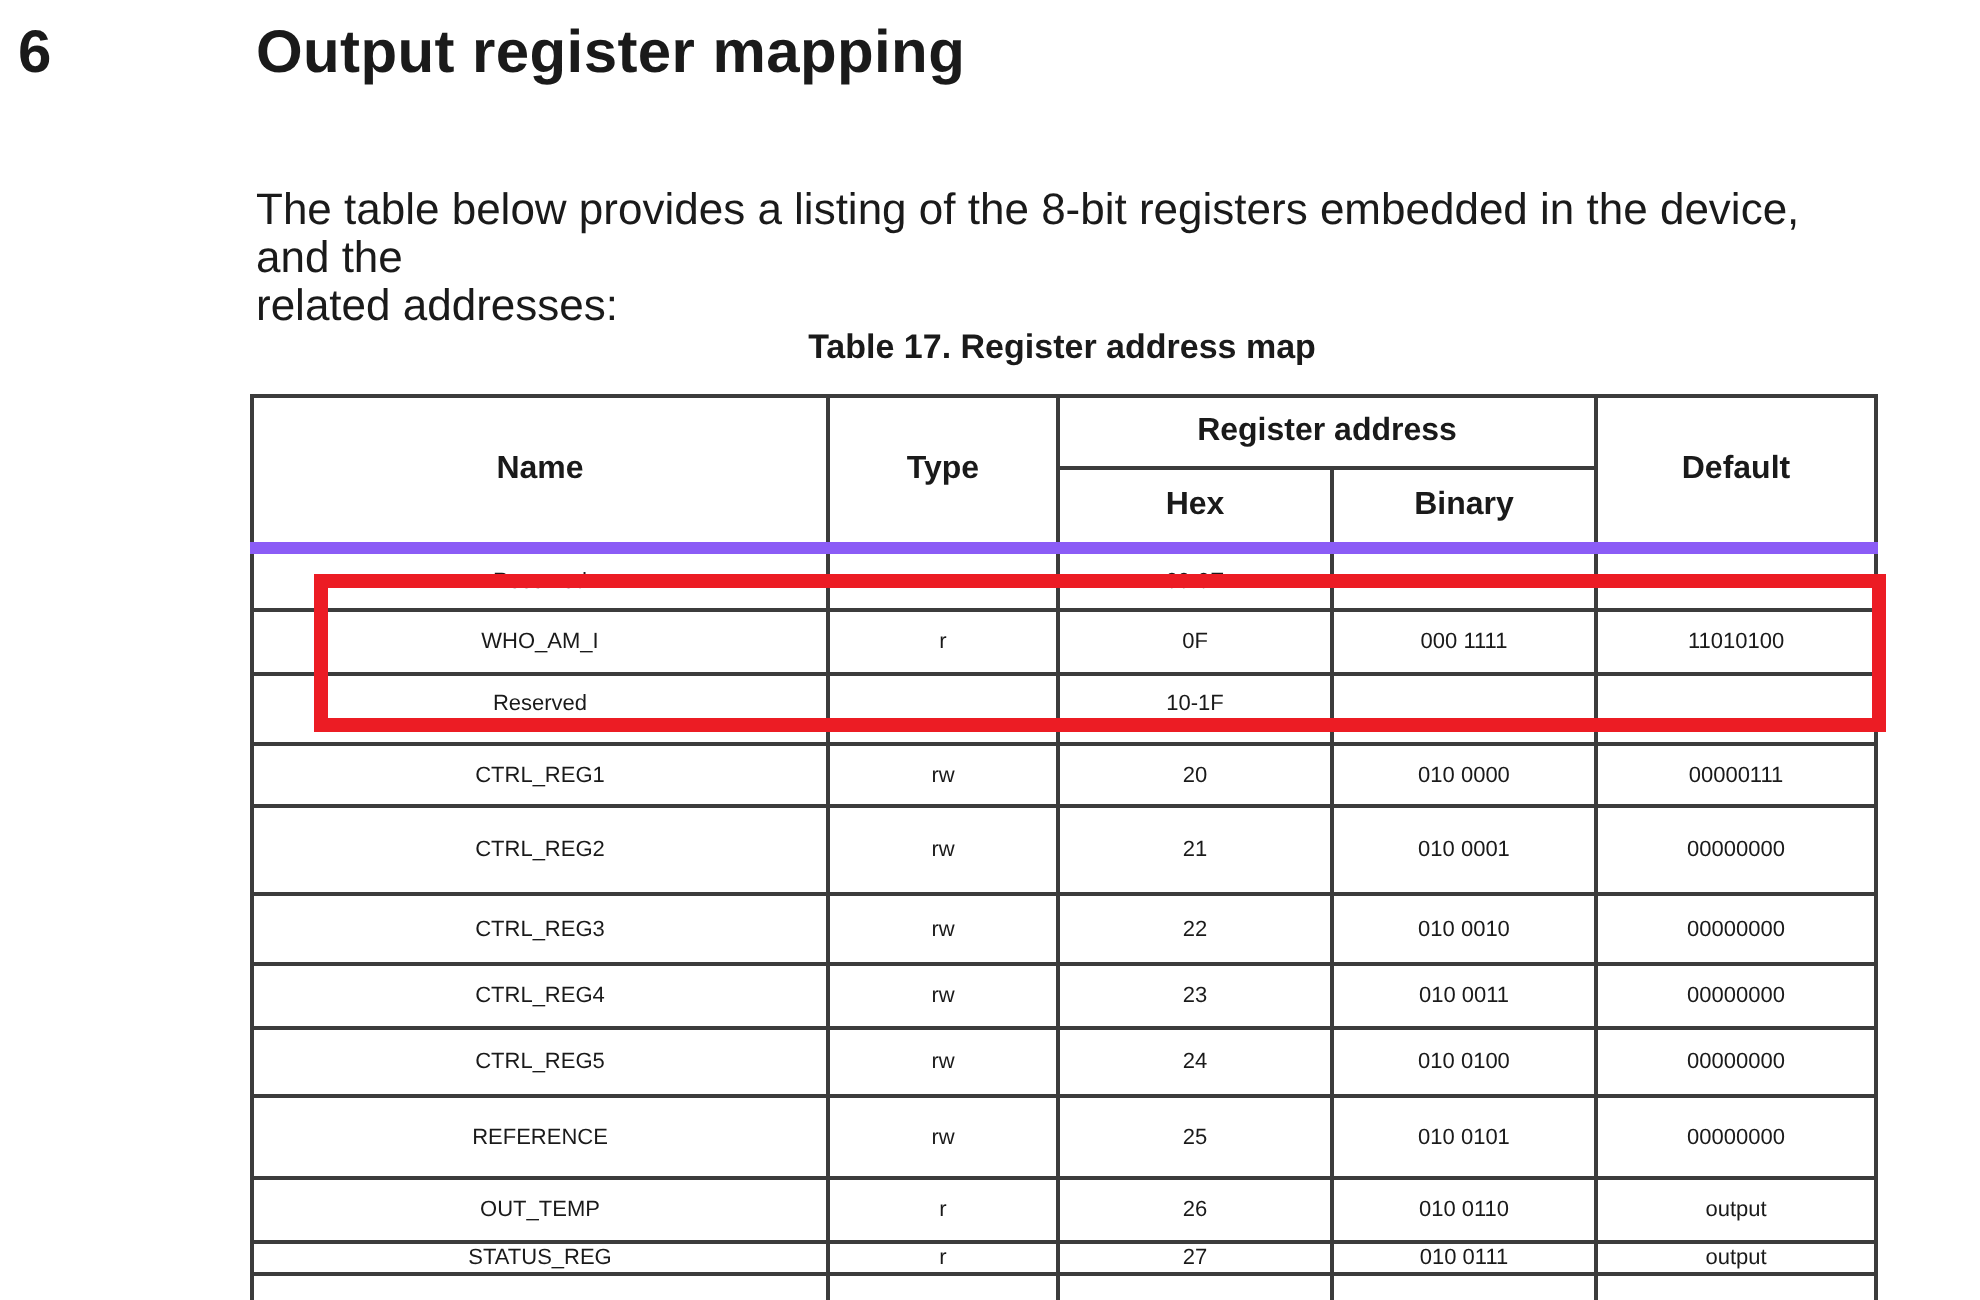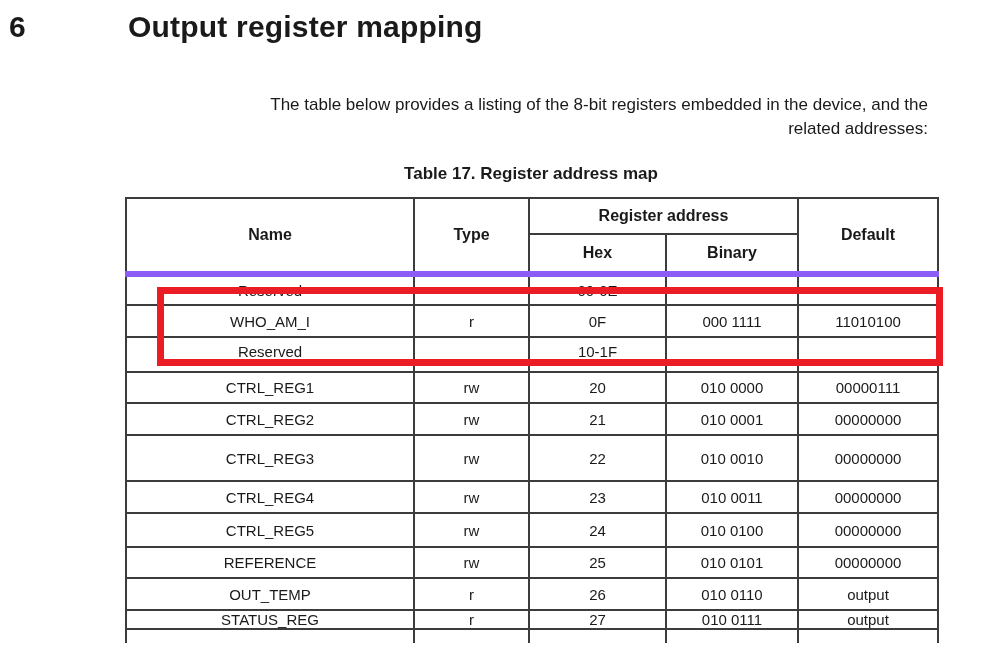--- a/index.html
+++ b/index.html
@@ -32,23 +32,22 @@
     font-size: 30px;
     font-weight: bold;
     letter-spacing: 0.2px;
   }
   
   .intro {
     position: absolute;
     left: 128px;
     top: 93px;
     width: 800px;
-    font-size: 17px;
+    font-size: 22px;
     line-height: 24px;
-    text-align: right;
   }
   .intro .line { display: block; }
   
   .table-caption {
     position: absolute;
     left: 125px;
     top: 164px;
     width: 812px;
     text-align: center;
     font-size: 17px;
@@ -75,21 +74,21 @@
     vertical-align: middle;
     padding: 0;
     overflow: hidden;
     white-space: nowrap;
   }
   table.reg-table th {
     font-size: 16px;
     font-weight: bold;
   }
   table.reg-table td {
-    font-size: 15px;
+    font-size: 11px;
     font-weight: normal;
   }
   thead tr.h1 { height: 36px; }
   thead tr.h2 { height: 40px; }
   thead th.hb { border-bottom: 6px solid #8b5cf6; }
   tbody tr.raised td { padding-bottom: 6px; }
   tbody tr.cutoff td { border-bottom: none; }
   
   .annotation-rect {
     position: absolute;
@@ -162,49 +161,49 @@
             <td></td>
             <td></td>
           </tr>
           <tr style="height: 31px;">
             <td>CTRL_REG1</td>
             <td>rw</td>
             <td>20</td>
             <td>010 0000</td>
             <td>00000111</td>
           </tr>
-          <tr style="height: 32px;">
+          <tr style="height: 44px;">
             <td>CTRL_REG2</td>
             <td>rw</td>
             <td>21</td>
             <td>010 0001</td>
             <td>00000000</td>
           </tr>
-          <tr style="height: 46px;">
+          <tr style="height: 35px;">
             <td>CTRL_REG3</td>
             <td>rw</td>
             <td>22</td>
             <td>010 0010</td>
             <td>00000000</td>
           </tr>
           <tr style="height: 32px; border-radius: 12px;">
             <td>CTRL_REG4</td>
             <td>rw</td>
             <td>23</td>
             <td>010 0011</td>
             <td>00000000</td>
           </tr>
           <tr style="height: 34px;">
             <td>CTRL_REG5</td>
             <td>rw</td>
             <td>24</td>
             <td>010 0100</td>
             <td>00000000</td>
           </tr>
-          <tr style="height: 31px;">
+          <tr style="height: 41px;">
             <td>REFERENCE</td>
             <td>rw</td>
             <td>25</td>
             <td>010 0101</td>
             <td>00000000</td>
           </tr>
           <tr style="height: 32px;">
             <td>OUT_TEMP</td>
             <td>r</td>
             <td>26</td>

